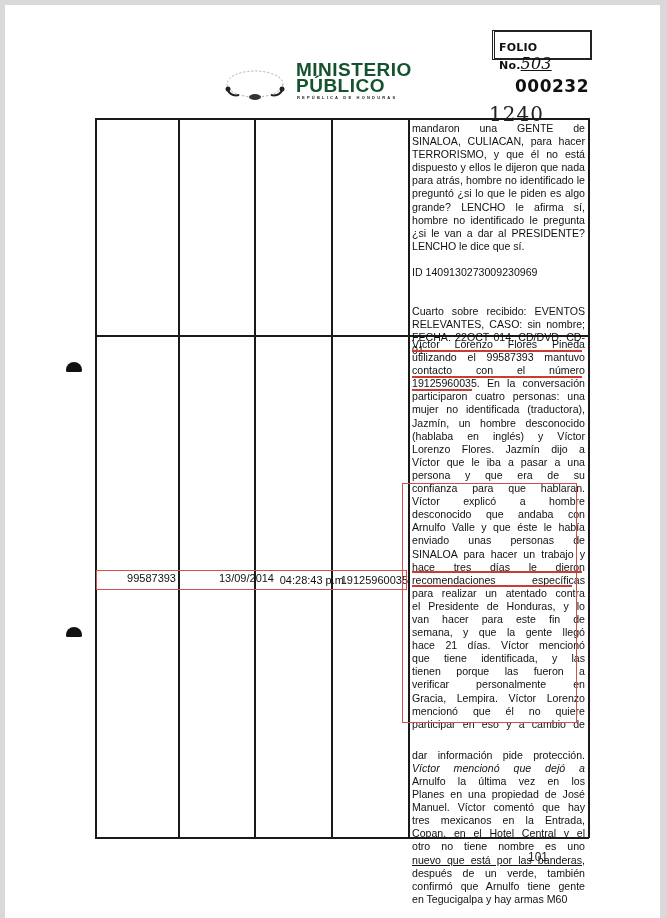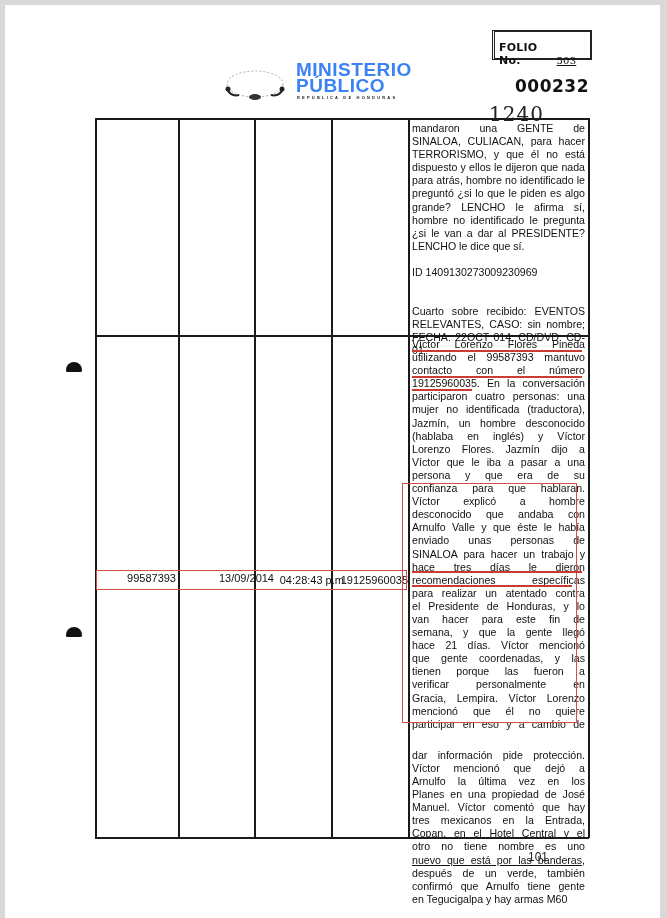--- a/index.html
+++ b/index.html
@@ -13,35 +13,35 @@
     position: absolute; left: 5px; top: 5px; width: 655px; height: 913px;
     background: #ffffff;
   }
   
   .emblem {
     position: absolute; left: 218px; top: 62px; width: 64px; height: 34px;
   }
   .logo-title {
     position: absolute; left: 291px; top: 57px;
     font-family: "Liberation Sans", sans-serif; font-weight: bold;
-    font-size: 19px; line-height: 16px; color: #3b82f6; letter-spacing: 0.5px;
+    font-size: 19px; line-height: 16px; color: #14532d; letter-spacing: 0.5px;
   }
   .logo-sub {
     position: absolute; left: 292px; top: 90px; font-size: 4px; letter-spacing: 2.2px; color: #222;
     font-weight: bold;
   }
   .folio-stamp {
     position: absolute; left: 487px; top: 25px; width: 100px; height: 30px;
     border: 2px solid #222; border-left: 3px double #222; box-sizing: border-box;
     font-size: 11px; font-weight: bold; color: #111; padding: 9px 0 0 4px;
     font-family: "DejaVu Sans", sans-serif; letter-spacing: 0.2px;
   }
   .folio-number {
-    font-family: "DejaVu Serif", serif; font-weight: normal;
-    font-size: 10px; text-decoration: underline; margin-left: 36px;
+    font-family: "DejaVu Serif", serif; font-style: italic; font-weight: normal;
+    font-size: 16px; text-decoration: underline;
   }
   .doc-code {
     position: absolute; left: 510px; top: 71px; font-size: 17px; font-weight: bold;
     font-family: "DejaVu Sans", sans-serif; color: #111; letter-spacing: 0.5px;
   }
   .hand-number {
     position: absolute; left: 484px; top: 97px; font-size: 20px; color: #222;
     font-family: "DejaVu Serif", serif; letter-spacing: 1px;
   }
   
@@ -133,28 +133,28 @@
       <div style="text-align: justify; text-align-last: justify;">Arnulfo Valle y que éste le había</div>
       <div style="text-align: justify; text-align-last: justify;">enviado unas personas de</div>
       <div style="text-align: justify; text-align-last: justify;">SINALOA para hacer un trabajo y</div>
       <div style="text-align: justify; text-align-last: justify;">hace tres días le dieron</div>
       <div style="text-align: justify; text-align-last: justify;">recomendaciones específicas</div>
       <div style="text-align: justify; text-align-last: justify;">para realizar un atentado contra</div>
       <div style="text-align: justify; text-align-last: justify;">el Presidente de Honduras, y lo</div>
       <div style="text-align: justify; text-align-last: justify;">van hacer para este fin de</div>
       <div style="text-align: justify; text-align-last: justify;">semana, y que la gente llegó</div>
       <div style="text-align: justify; text-align-last: justify;">hace 21 días. Víctor mencionó</div>
-      <div style="text-align: justify; text-align-last: justify;">que gente coordenadas, y las</div>
+      <div style="text-align: justify; text-align-last: justify;">que tiene identificada, y las</div>
       <div style="text-align: justify; text-align-last: justify;">tienen porque las fueron a</div>
       <div style="text-align: justify; text-align-last: justify;">verificar personalmente en</div>
       <div style="text-align: justify; text-align-last: justify;">Gracia, Lempira. Víctor Lorenzo</div>
       <div style="text-align: justify; text-align-last: justify;">mencionó que él no quiere</div>
       <div style="text-align: justify; text-align-last: justify;">participar en eso y a cambio de</div>
       <div style="text-align: justify; text-align-last: justify; margin-top: 18px;">dar información pide protección.</div>
-      <div style="text-align: justify; text-align-last: justify;">Víctor mencionó que dejó a</div>
+      <div style="text-align: justify; text-align-last: justify; font-style: italic;">Víctor mencionó que dejó a</div>
       <div style="text-align: justify; text-align-last: justify;">Arnulfo la última vez en los</div>
       <div style="text-align: justify; text-align-last: justify;">Planes en una propiedad de José</div>
       <div style="text-align: justify; text-align-last: justify;">Manuel. Víctor comentó que hay</div>
       <div style="text-align: justify; text-align-last: justify;">tres mexicanos en la Entrada,</div>
       <div style="text-align: justify; text-align-last: justify;">Copan, en el Hotel Central y el</div>
       <div style="text-align: justify; text-align-last: justify;">otro no tiene nombre es uno</div>
       <div style="text-align: justify; text-align-last: justify; text-decoration: underline;">nuevo que está por las banderas,</div>
       <div style="text-align: justify; text-align-last: justify;">después de un verde, también</div>
       <div style="text-align: justify; text-align-last: justify;">confirmó que Arnulfo tiene gente</div>
       <div style="text-align: justify; text-align-last: left;">en Tegucigalpa y hay armas M60</div>

